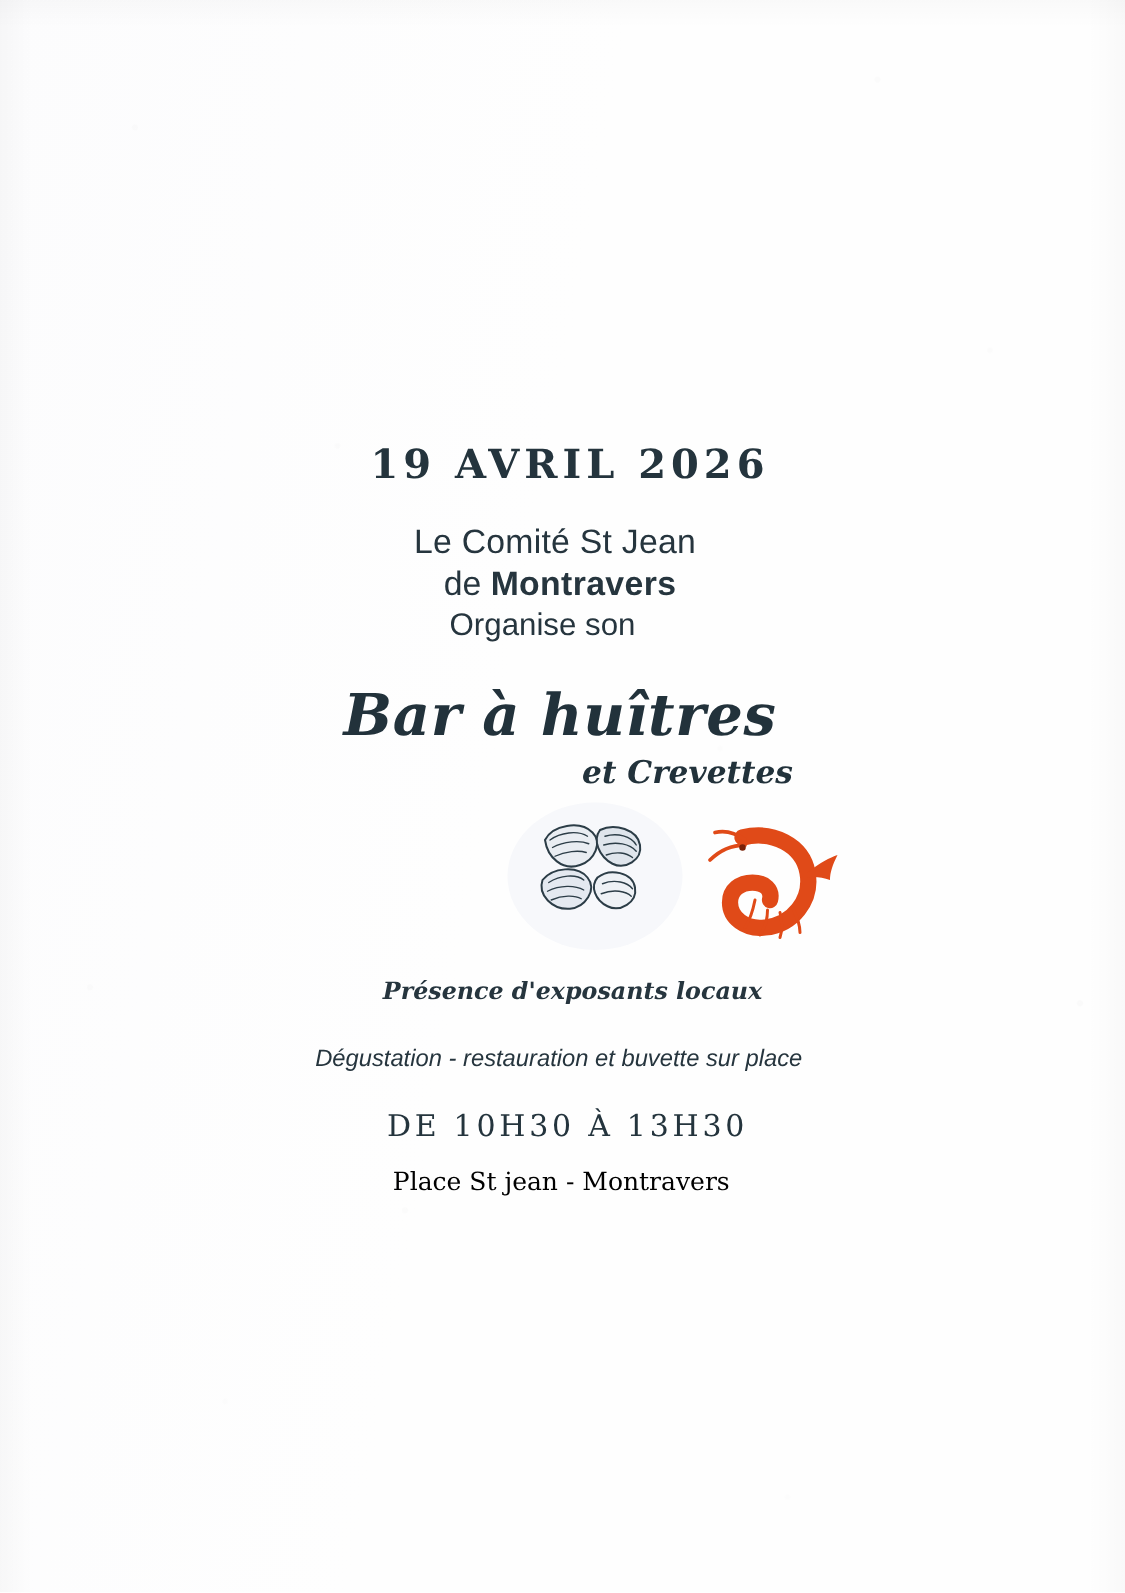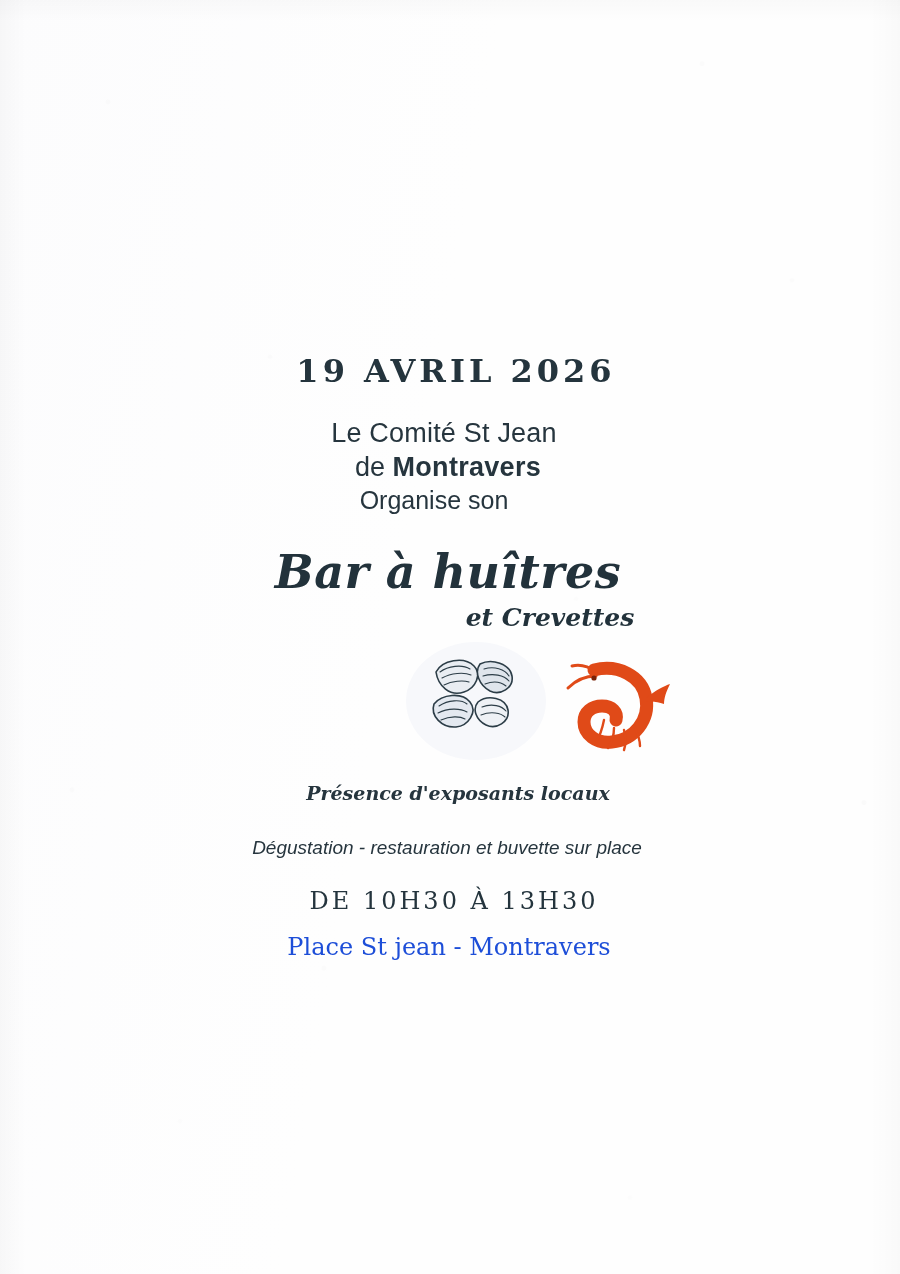--- a/index.html
+++ b/index.html
@@ -150,22 +150,22 @@
   .hours {
     font-family: "DejaVu Serif", serif;
     font-size: 24px;
     letter-spacing: 3px;
     color: #24343d;
     margin-top: 28px;
     transform: translateX(4px);
   }
   .place {
     font-family: "DejaVu Serif", serif;
-    font-size: 24px;
-    color: #1d4ed8;
+    font-size: 20px;
+    color: #000000;
     margin-top: 18px;
     transform: translateX(-1px);
   }
 </style>
 </head>
 <body>
 
 <div class="page">
   <div class="scan-noise"></div>
   <div class="edge-shade-l"></div>

